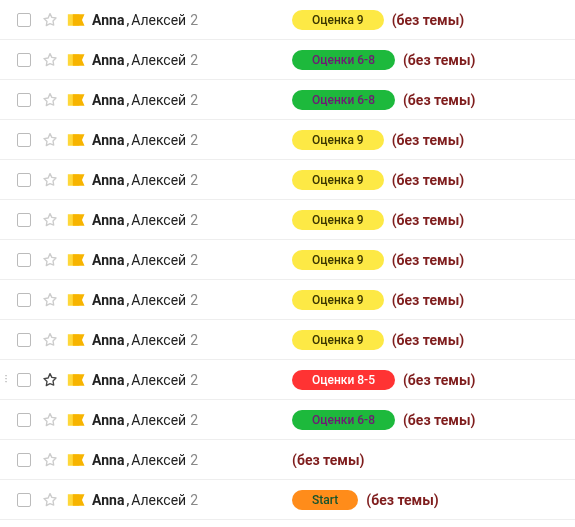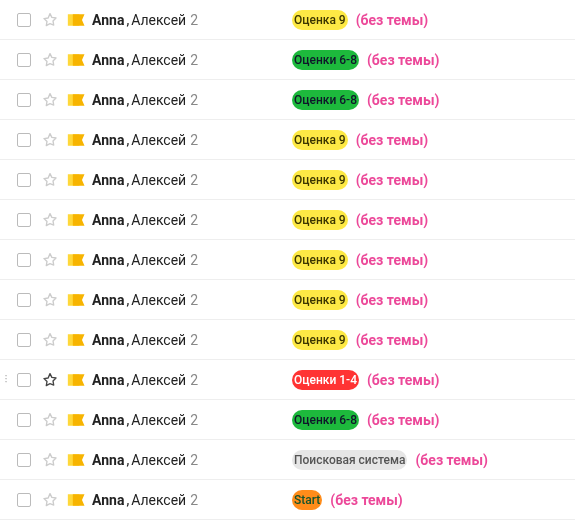--- a/index.html
+++ b/index.html
@@ -74,32 +74,32 @@
   .subj {
     flex: 1;
     display: flex;
     align-items: center;
     gap: 8px;
     white-space: nowrap;
     overflow: hidden;
   }
   .tag {
     display: inline-block;
-    padding: 2px 2px;
+    padding: 2px 20px;
     border-radius: 10px;
     font-size: 12px;
     line-height: 16px;
     font-weight: 500;
   }
   .tag-yellow { background: #fde945; color: #3b3600; }
-  .tag-green  { background: #1db93c; color: #0f172a; }
+  .tag-green  { background: #1db93c; color: #701a75; }
   .tag-red    { background: #f33; color: #fff; }
   .tag-gray   { background: #e6e6e6; color: #555; }
   .tag-orange { background: #ff8c1a; color: #14532d; }
-  .brief { color: #ec4899; font-weight: 700; }
+  .brief { color: #7f1d1d; font-weight: 700; }
   .row.hover .star svg path { stroke: #444; }
   .row.hover .drag { visibility: visible; }
   .drag { visibility: hidden; }
   .row.hover .drag { visibility: visible; }
 </style>
 </head>
 <body>
 
 <div class="list">
     <div class="row">
@@ -363,21 +363,21 @@
     <path d="M7 2 L21 2 L18 9 L21 16 L7 16 Z" fill="#f7b400"></path>
         </svg>
       </div>
     <div class="senders">
       <span class="s1">Anna</span>
         <span class="sep">,</span>
       <span class="s2">Алексей</span>
       <span class="count">2</span>
     </div>
     <div class="subj">
-      <span class="tag tag-red">Оценки 1-4</span>
+      <span class="tag tag-red">Оценки 8-5</span>
       <span class="brief">(без темы)</span>
     </div>
     </div>
     <div class="row">
     <div class="drag"></div>
     <div class="checkbox-wrap">
       <div class="checkbox"></div>
     </div>
     <div class="star-wrap star">
         <svg width="18" height="18" viewBox="0 0 24 24" fill="none">
@@ -417,21 +417,20 @@
     <path d="M7 2 L21 2 L18 9 L21 16 L7 16 Z" fill="#f7b400"></path>
         </svg>
       </div>
     <div class="senders">
       <span class="s1">Anna</span>
         <span class="sep">,</span>
       <span class="s2">Алексей</span>
       <span class="count">2</span>
     </div>
     <div class="subj">
-      <span class="tag tag-gray">Поисковая система</span>
       <span class="brief">(без темы)</span>
     </div>
     </div>
     <div class="row">
     <div class="drag"></div>
     <div class="checkbox-wrap">
       <div class="checkbox"></div>
     </div>
     <div class="star-wrap star">
         <svg width="18" height="18" viewBox="0 0 24 24" fill="none">

